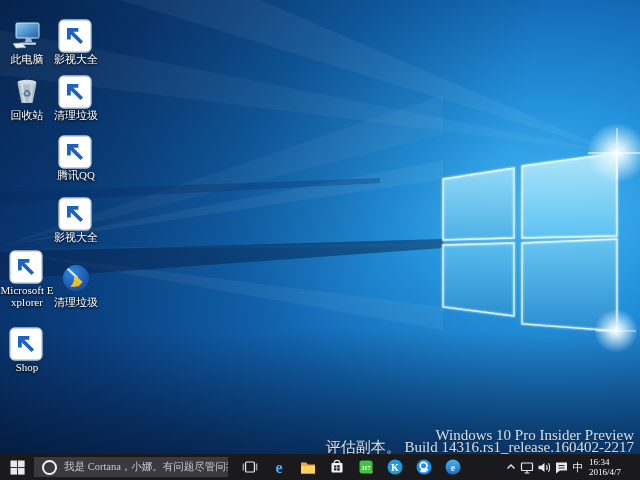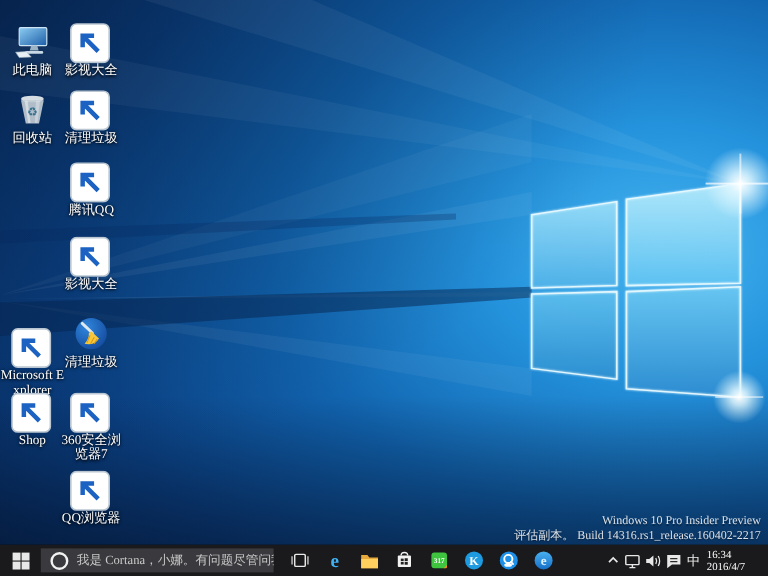--- a/index.html
+++ b/index.html
@@ -10,21 +10,21 @@
   
   .icon-cell{position:absolute;width:48px;text-align:center;cursor:default;}
   .icon-art{position:relative;width:34px;height:34px;margin:0 auto;}
   .icon-art svg{display:block;width:34px;height:34px;}
   .sc-arrow{position:absolute;left:-1px;bottom:-1px;width:11px;height:11px;}
   .icon-label{display:block;width:58px;margin:1px 0 0 -5px;font-size:11px;line-height:12px;
     color:#fff;text-shadow:0 1px 2px rgba(0,0,0,.95),0 0 3px rgba(0,0,0,.6);
     word-break:break-all;}
   
   #watermark{position:absolute;right:6px;top:429px;text-align:right;
-    font-size:10px;line-height:12px;color:rgba(255,255,255,.85);
+    font-size:15px;line-height:12px;color:rgba(255,255,255,.85);
     text-shadow:0 1px 1px rgba(0,0,0,.4);}
   
   #taskbar{position:absolute;left:0;bottom:0;width:640px;height:26px;background:#1a1a1c;
     display:flex;align-items:center;}
   .start-btn{width:34px;height:26px;display:flex;align-items:center;justify-content:center;flex:0 0 auto;}
   .search-box{width:194px;height:20px;background:#3a3a3e;display:flex;align-items:center;flex:0 0 auto;}
   .cortana-ring{width:11px;height:11px;border:2px solid #f2f2f2;border-radius:50%;
     margin:0 7px 0 8px;flex:0 0 auto;}
   .search-text{font-size:10.5px;color:#c9c9c9;white-space:nowrap;overflow:hidden;}
   .tb-icons{display:flex;margin-left:7px;flex:0 0 auto;}
@@ -245,21 +245,21 @@
         <path d="M14.5 13 l7 4 l-7 4 z" fill="#fff"></path>
       </svg>
       <svg class="sc-arrow" viewBox="0 0 10 10">
           <rect x="0.3" y="0.3" width="9.4" height="9.4" rx="1.4" fill="#fff" stroke="#b9c6d2" stroke-width="0.4"></rect>
           <path d="M7 7 L3.4 3.4 M3.2 6 V3.2 H6" stroke="#1b62c2" stroke-width="1.1" fill="none"></path>
         </svg>
     </div>
     <span class="icon-label">影视大全</span>
   </div>
 
-  <div class="icon-cell" style="left:3px;top:272px">
+  <div class="icon-cell" style="left:3px;top:249px">
     <div class="icon-art">
       <svg viewBox="0 0 34 34">
         <defs>
             <linearGradient id="edA" x1="0" y1="0" x2="0" y2="1">
               <stop offset="0" stop-color="#2390e8"></stop>
               <stop offset="1" stop-color="#0b5ab4"></stop>
             </linearGradient>
           </defs>
         <rect x="4.5" y="4.5" width="25" height="25" rx="3" fill="url(#edA)"></rect>
         <text x="17" y="26" text-anchor="middle" font-size="22" font-weight="bold" fill="#fff">e</text>
@@ -302,62 +302,22 @@
         <path d="M12.5 13.5 q0.5-5 3.5-5.3 q3-0.3 3.8 4.5" stroke="#f2c24e" stroke-width="1.4" fill="none"></path>
       </svg>
       <svg class="sc-arrow" viewBox="0 0 10 10">
           <rect x="0.3" y="0.3" width="9.4" height="9.4" rx="1.4" fill="#fff" stroke="#b9c6d2" stroke-width="0.4"></rect>
           <path d="M7 7 L3.4 3.4 M3.2 6 V3.2 H6" stroke="#1b62c2" stroke-width="1.1" fill="none"></path>
         </svg>
     </div>
     <span class="icon-label">Shop</span>
   </div>
 
-  <div class="icon-cell" style="left:52px;top:326px">
-    <div class="icon-art">
-      <svg viewBox="0 0 34 34">
-        <defs>
-            <linearGradient id="gbA" x1="0" y1="0" x2="0" y2="1">
-              <stop offset="0" stop-color="#8fe05a"></stop>
-              <stop offset="1" stop-color="#3da41e"></stop>
-            </linearGradient>
-          </defs>
-        <circle cx="17" cy="17" r="13" fill="url(#gbA)"></circle>
-        <text x="17" y="24.5" text-anchor="middle" font-size="20" font-weight="bold" fill="#fff">e</text>
-      </svg>
-      <svg class="sc-arrow" viewBox="0 0 10 10">
-          <rect x="0.3" y="0.3" width="9.4" height="9.4" rx="1.4" fill="#fff" stroke="#b9c6d2" stroke-width="0.4"></rect>
-          <path d="M7 7 L3.4 3.4 M3.2 6 V3.2 H6" stroke="#1b62c2" stroke-width="1.1" fill="none"></path>
-        </svg>
-    </div>
-    <span class="icon-label">360安全浏览器7</span>
-  </div>
-
-
-  <div class="icon-cell" style="left:52px;top:391px">
-    <div class="icon-art">
-      <svg viewBox="0 0 34 34">
-        <defs>
-            <linearGradient id="qbA" x1="0" y1="0" x2="0" y2="1">
-              <stop offset="0" stop-color="#2e9ff2"></stop>
-              <stop offset="1" stop-color="#0d6ad2"></stop>
-            </linearGradient>
-          </defs>
-        <circle cx="17" cy="17" r="13" fill="url(#qbA)"></circle>
-        <circle cx="16.5" cy="14.5" r="6" fill="none" stroke="#fff" stroke-width="2.6"></circle>
-        <path d="M20.3 18.8 l3 3" stroke="#fff" stroke-width="2.4" stroke-linecap="round"></path>
-        <path d="M13.5 27 q-2.6 0 -2.6 -2.2 q0 -2 2.2 -2.2 q0.6 -2.2 3 -2.2 q2.6 0 3.2 2.2 q2.4 0 2.4 2.2 q0 2.2 -2.6 2.2 z" fill="#fff"></path>
-      </svg>
-      <svg class="sc-arrow" viewBox="0 0 10 10">
-          <rect x="0.3" y="0.3" width="9.4" height="9.4" rx="1.4" fill="#fff" stroke="#b9c6d2" stroke-width="0.4"></rect>
-          <path d="M7 7 L3.4 3.4 M3.2 6 V3.2 H6" stroke="#1b62c2" stroke-width="1.1" fill="none"></path>
-        </svg>
-    </div>
-    <span class="icon-label">QQ浏览器</span>
-  </div>
+
+
 
   <div id="watermark">
     <div>Windows 10 Pro Insider Preview</div>
     <div>评估副本。 Build 14316.rs1_release.160402-2217</div>
   </div>
 
   <div id="taskbar">
 
     <div class="start-btn">
       <svg width="15" height="15" viewBox="0 0 15 15">

